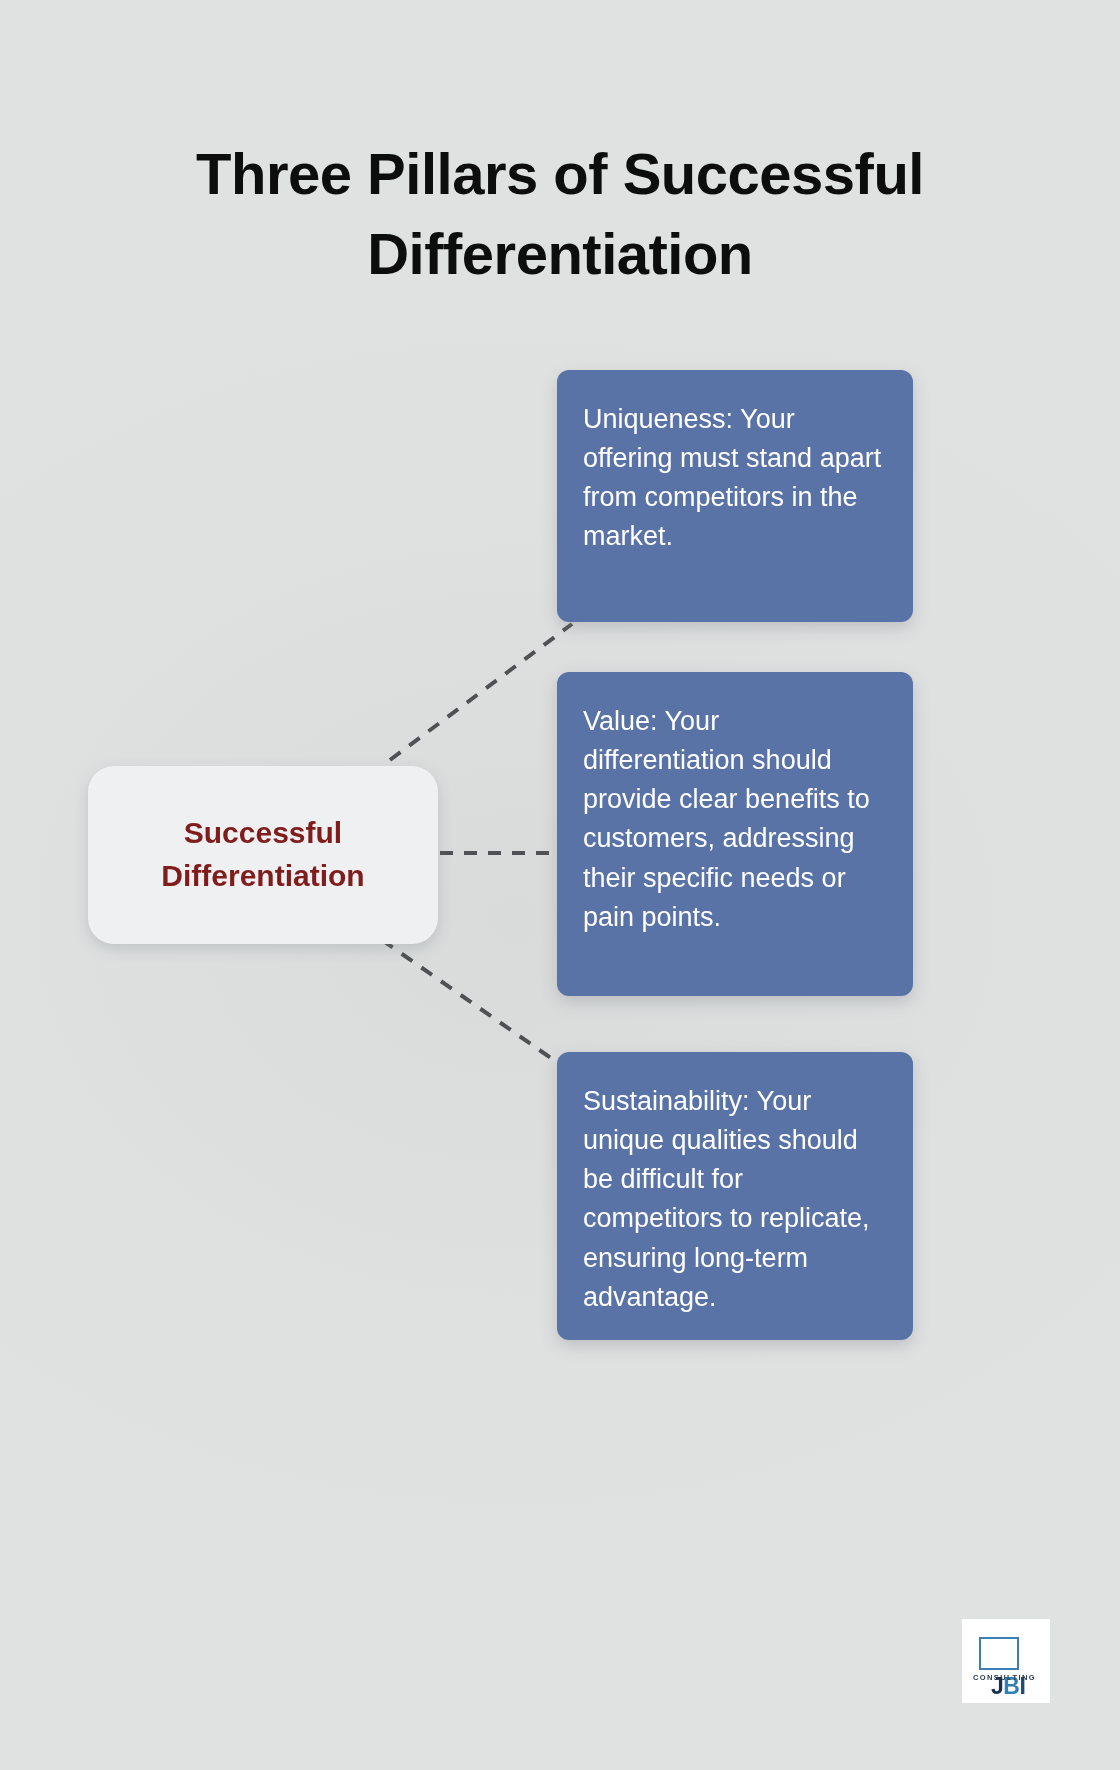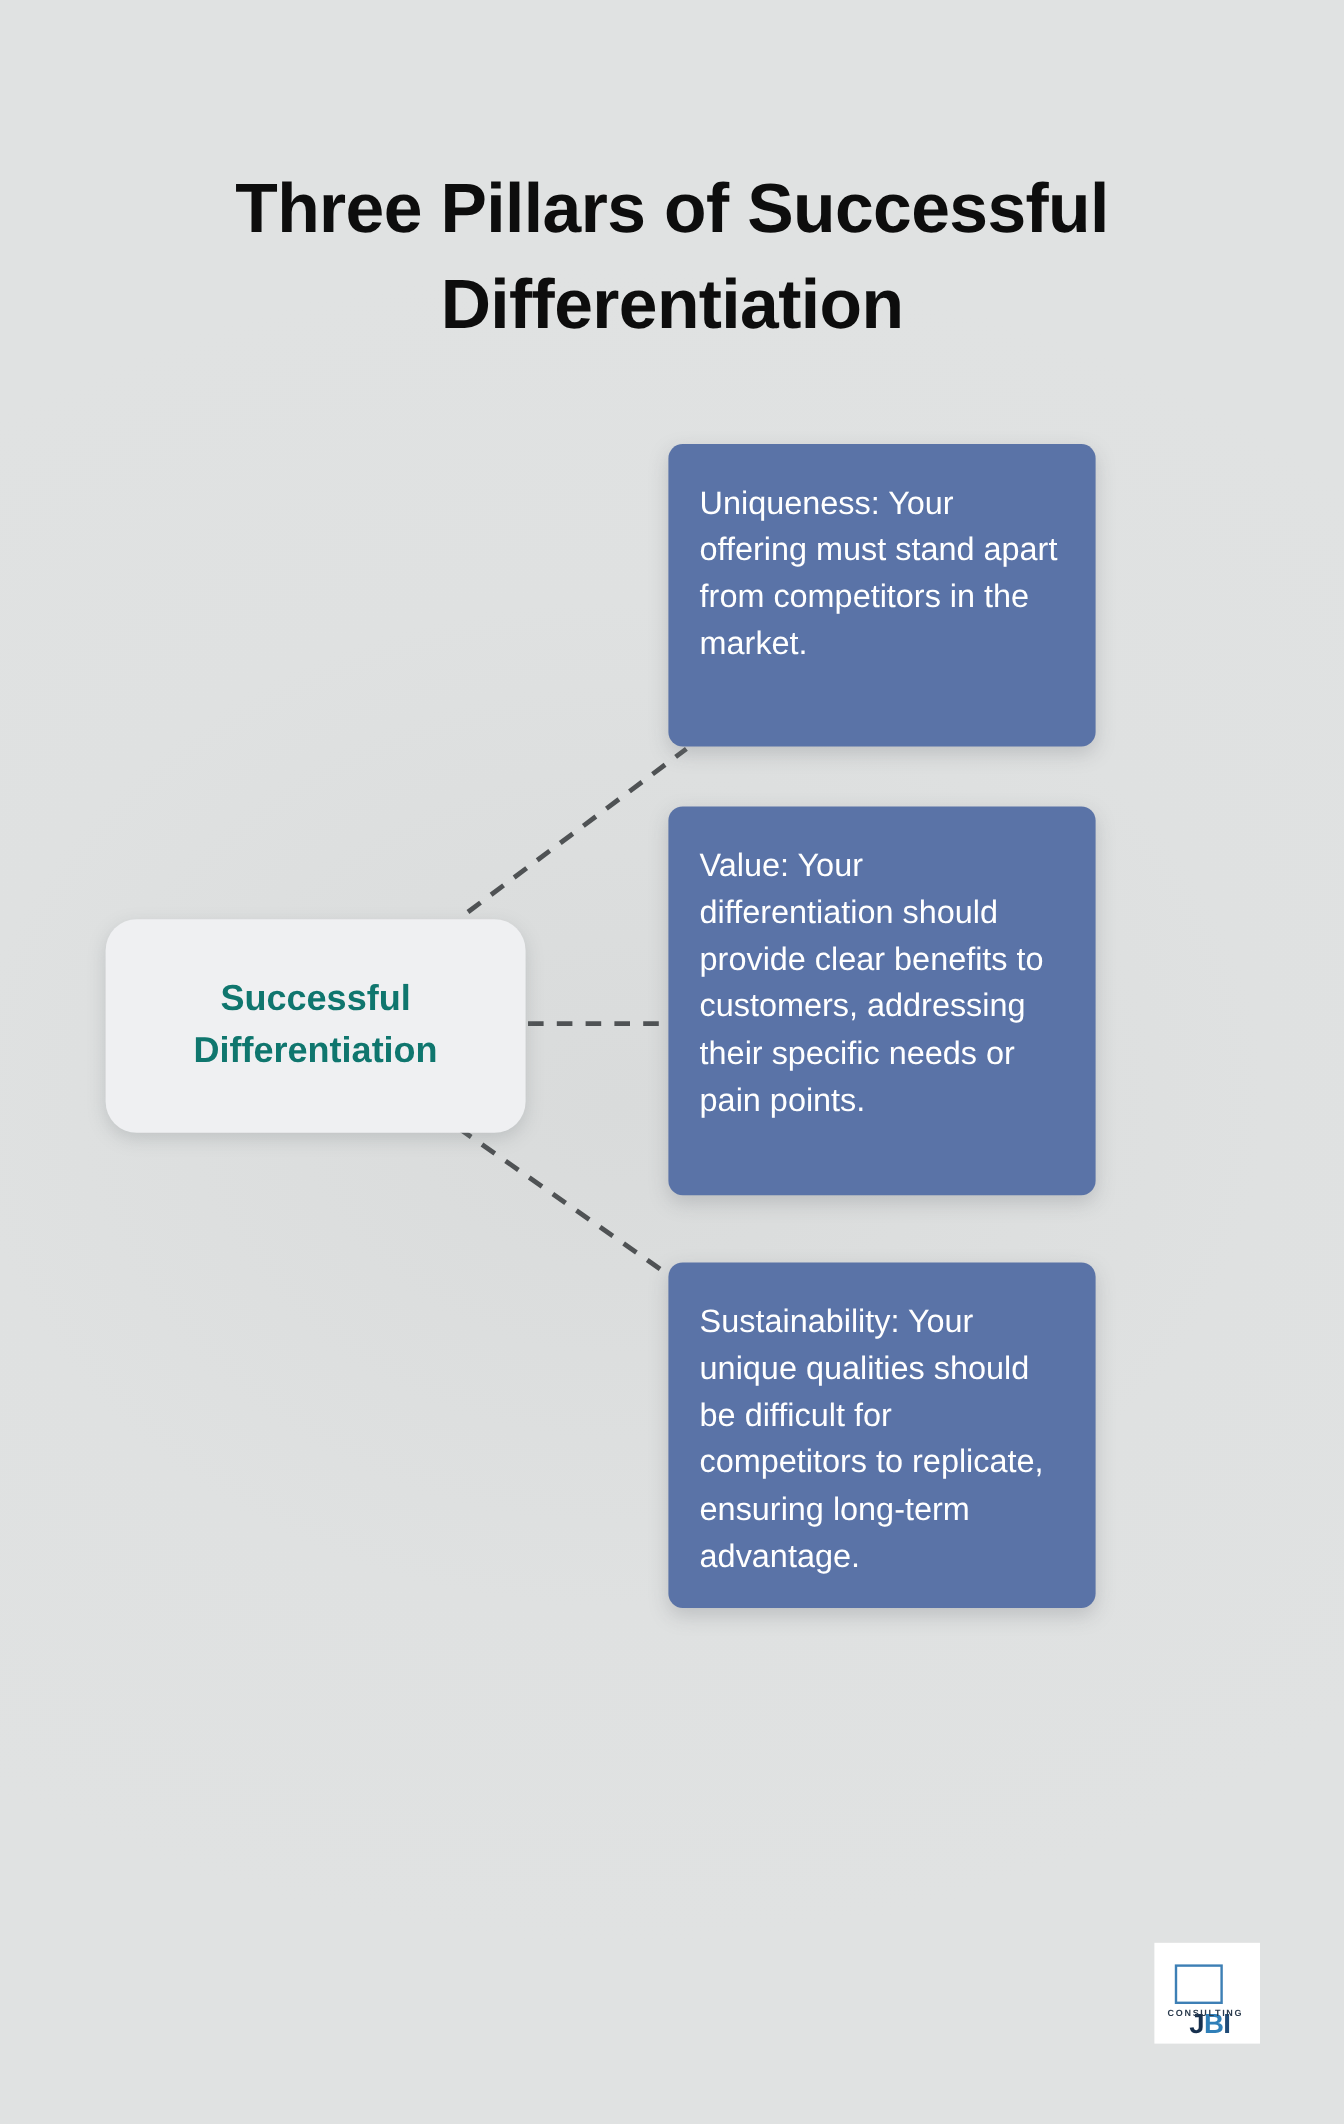--- a/index.html
+++ b/index.html
@@ -58,21 +58,21 @@
     background: #eff0f2;
     border-radius: 26px;
     box-shadow: 0 5px 14px rgba(120,125,130,0.28);
     display: flex;
     align-items: center;
     justify-content: center;
   }
   .center-node-label {
     font-size: 30px;
     font-weight: 700;
-    color: #0f766e;
+    color: #7f1d1d;
     line-height: 1.42;
     text-align: center;
     white-space: pre-line;
   }
 
   
   .pillar {
     position: absolute;
     left: 557px;
     width: 356px;

